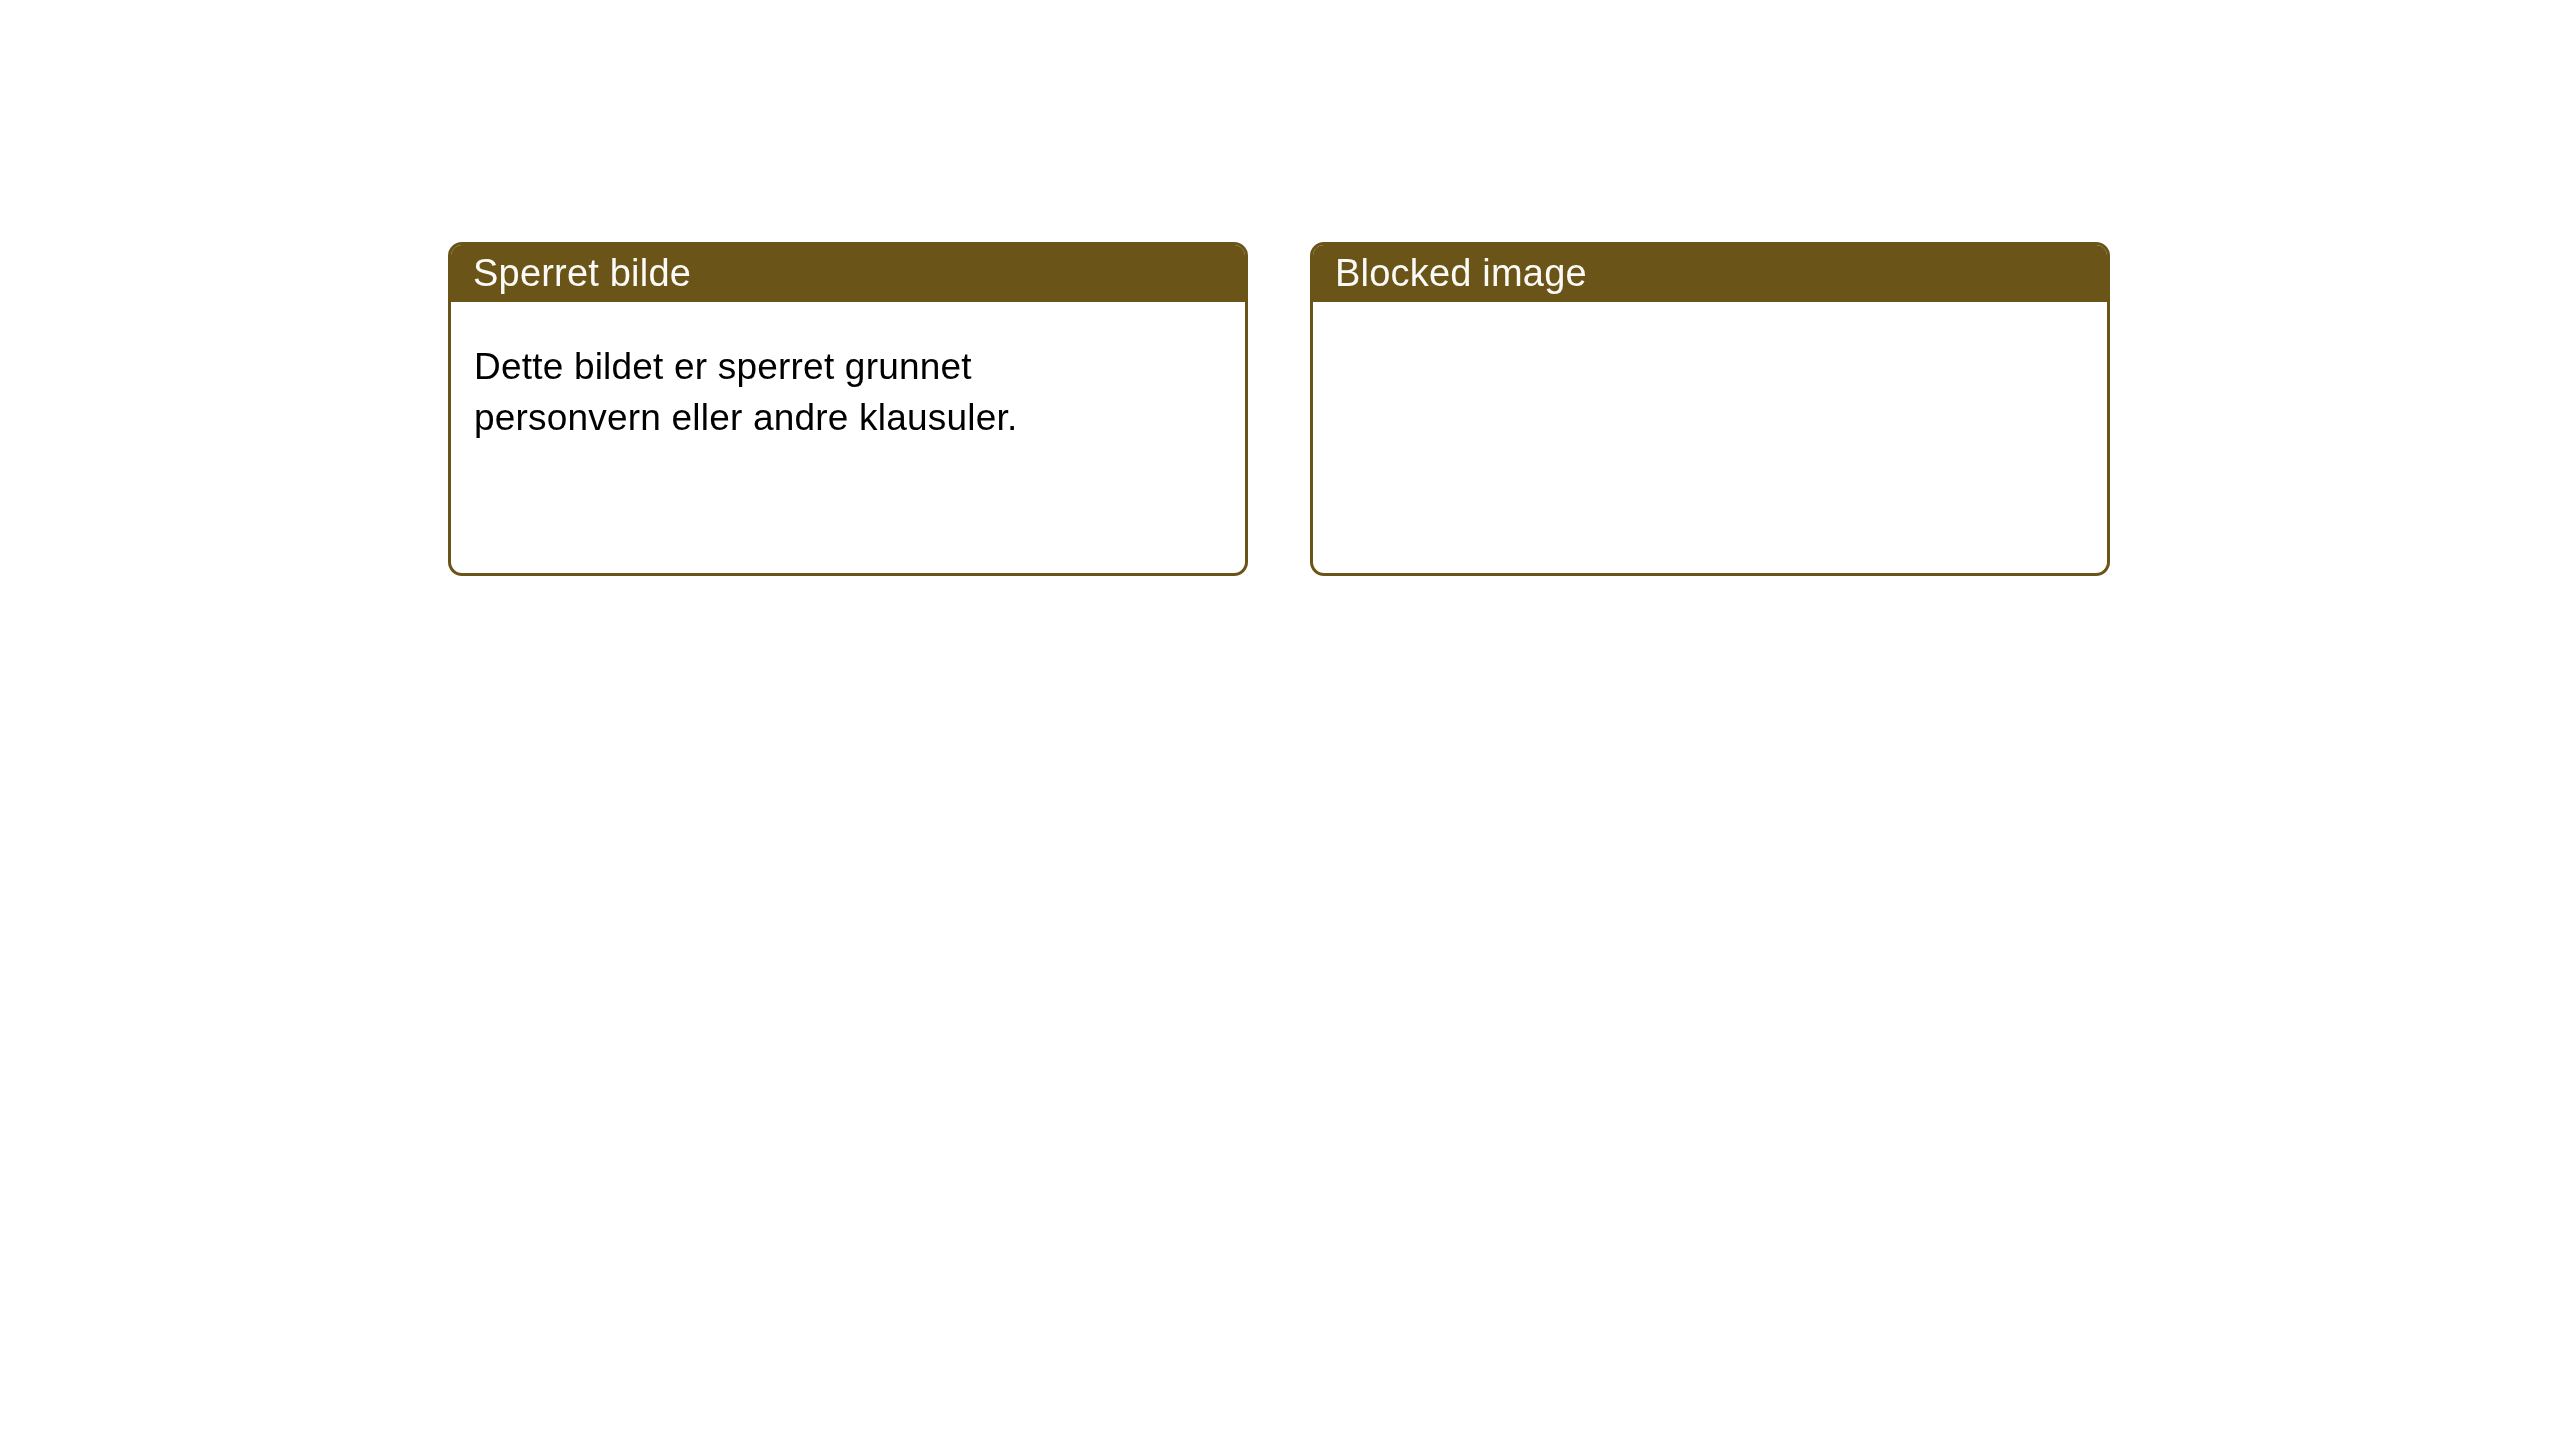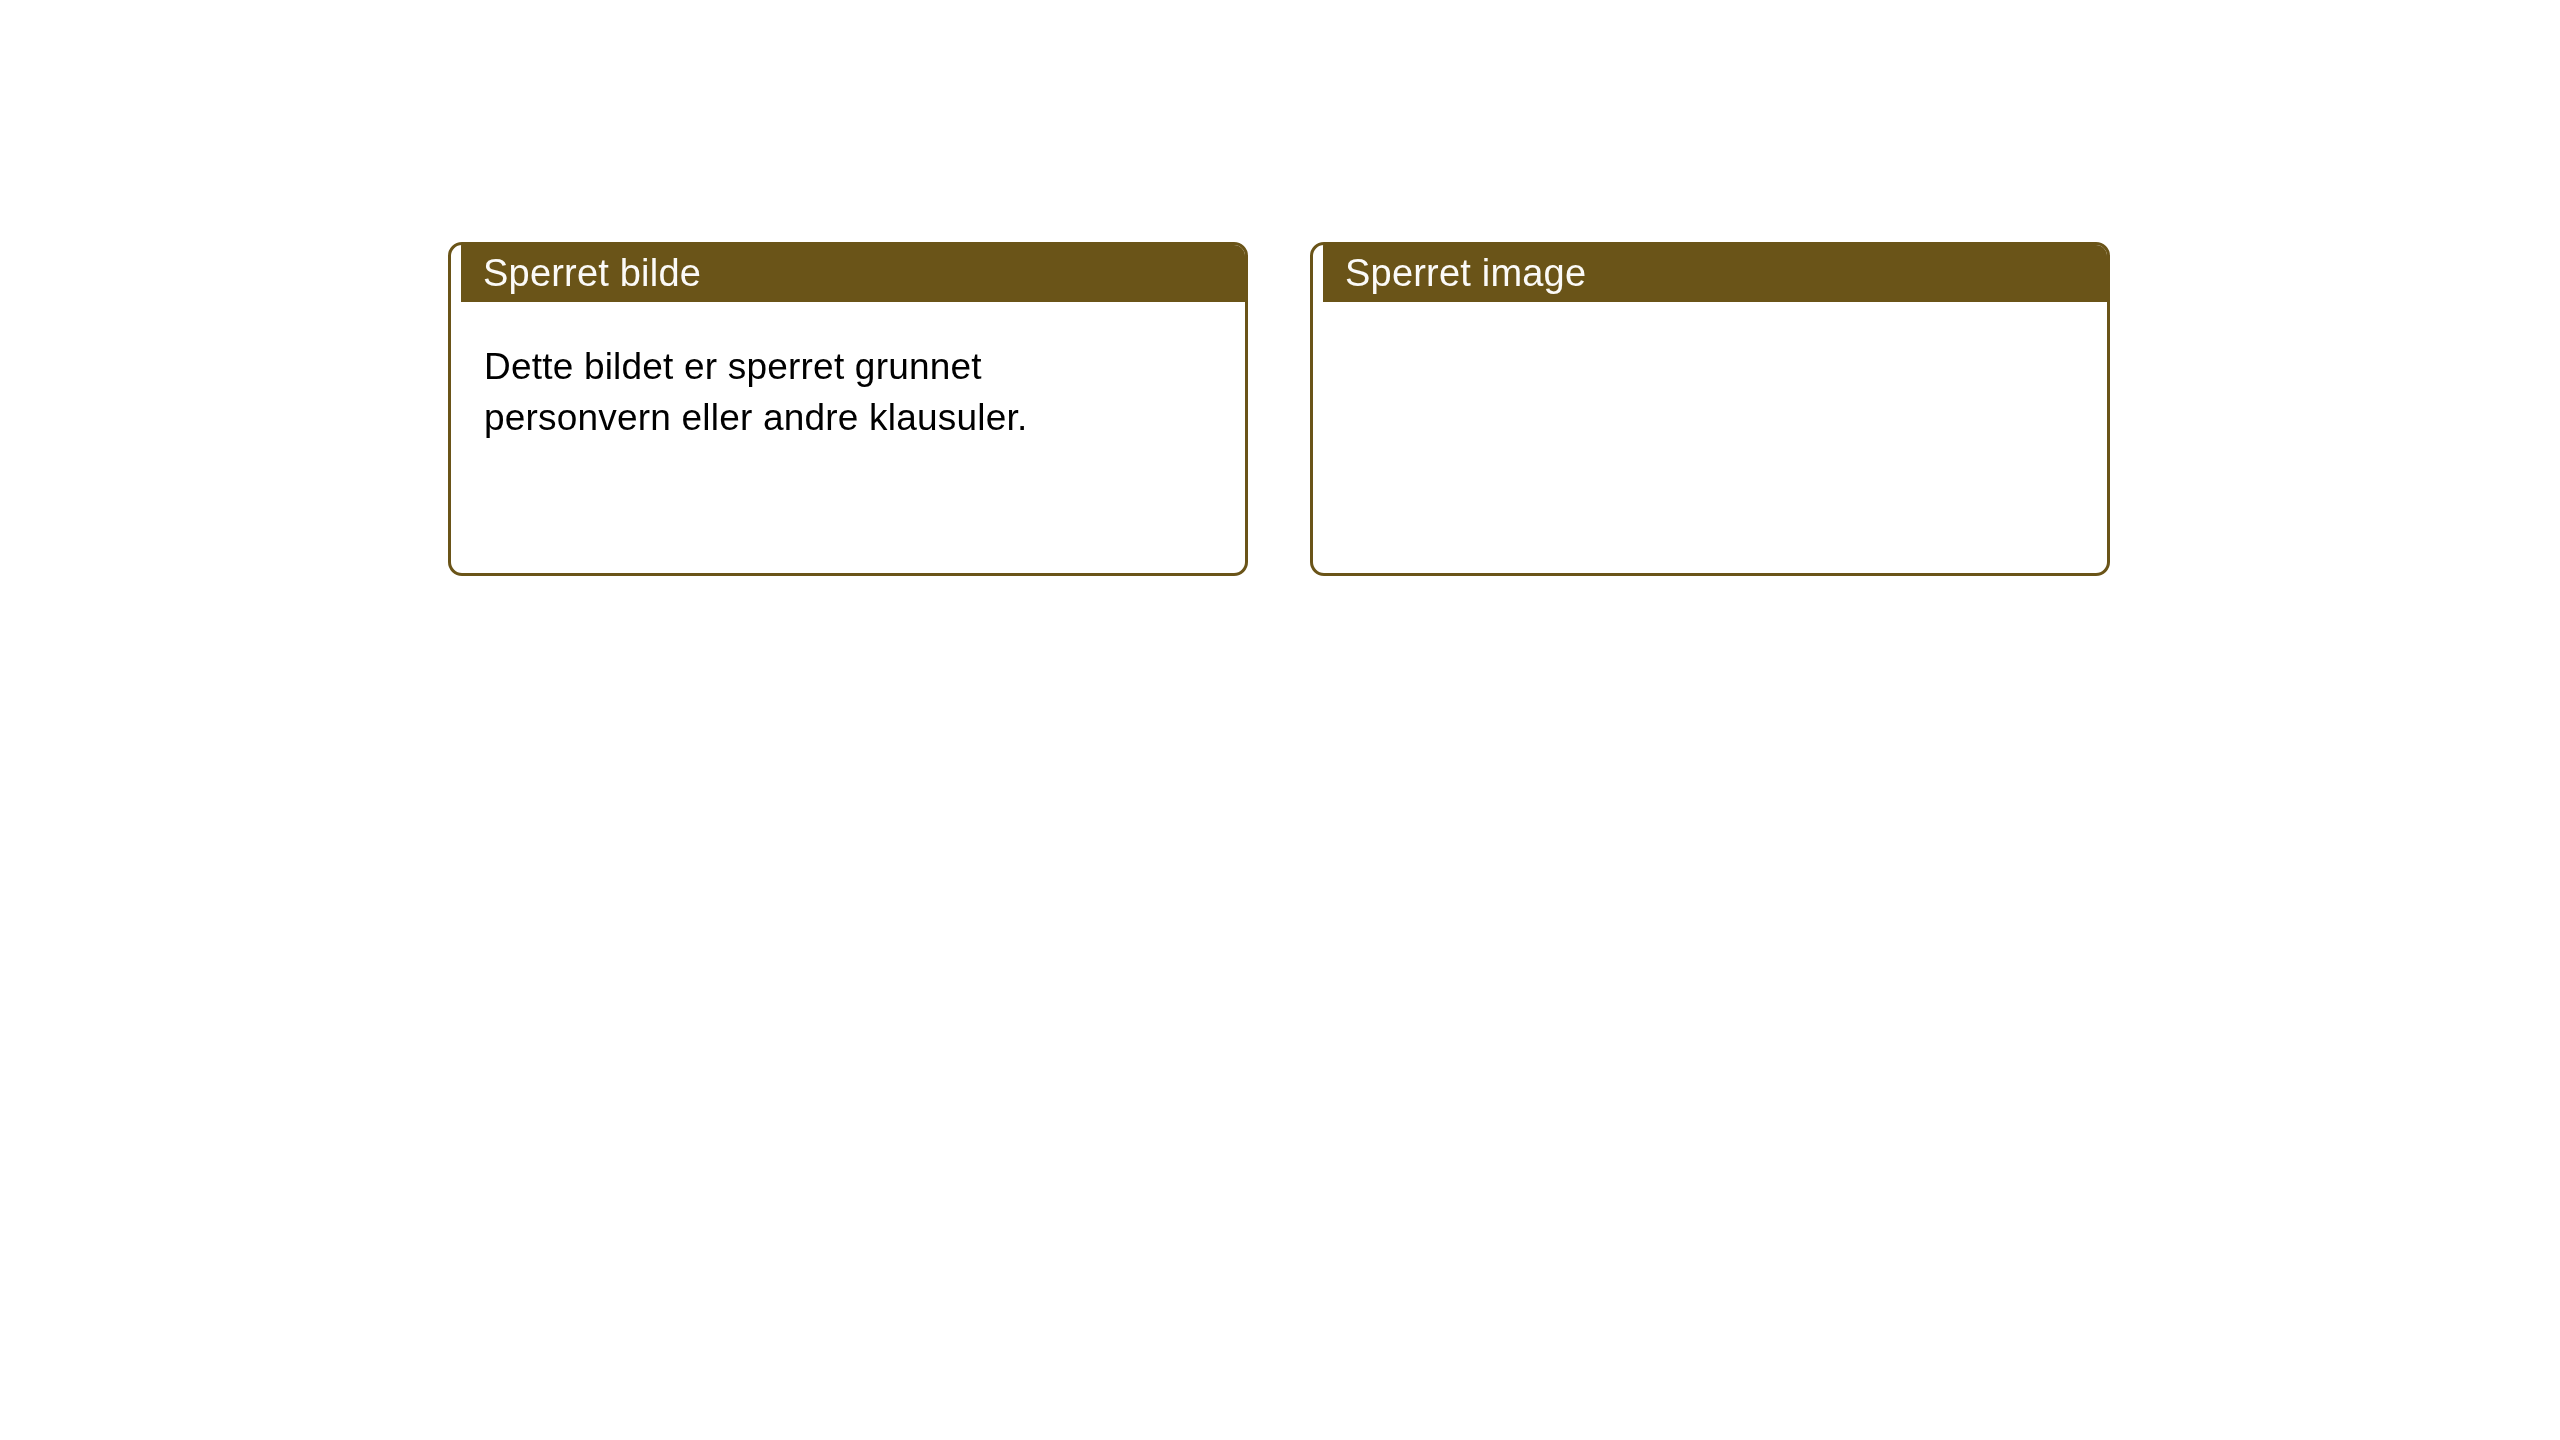--- a/index.html
+++ b/index.html
@@ -20,21 +20,20 @@
   .notice-card {
     position: absolute;
     top: 242px;
     width: 800px;
     height: 334px;
     box-sizing: border-box;
     background: #ffffff;
     border: 3px solid var(--card-border, #6a5418);
     border-radius: 14px;
     overflow: hidden;
-    padding-left: 10px;
   }
   .notice-card.left  { left: 448px; }
   .notice-card.right { left: 1310px; }
   .card-header {
     height: 57px;
     background: var(--header-bg, #6a5418);
     display: flex;
     align-items: center;
     padding: 0 22px;
   }
@@ -67,17 +66,17 @@
       <span class="card-title">Sperret bilde</span>
     </div>
     <div class="card-body">
       <p class="card-message">Dette bildet er sperret grunnet
 personvern eller andre klausuler.</p>
     </div>
   </div>
 
   <div class="notice-card right">
     <div class="card-header">
-      <span class="card-title">Sperret image</span>
+      <span class="card-title">Blocked image</span>
     </div>
   </div>
 
 </div>
 
 </body></html>

